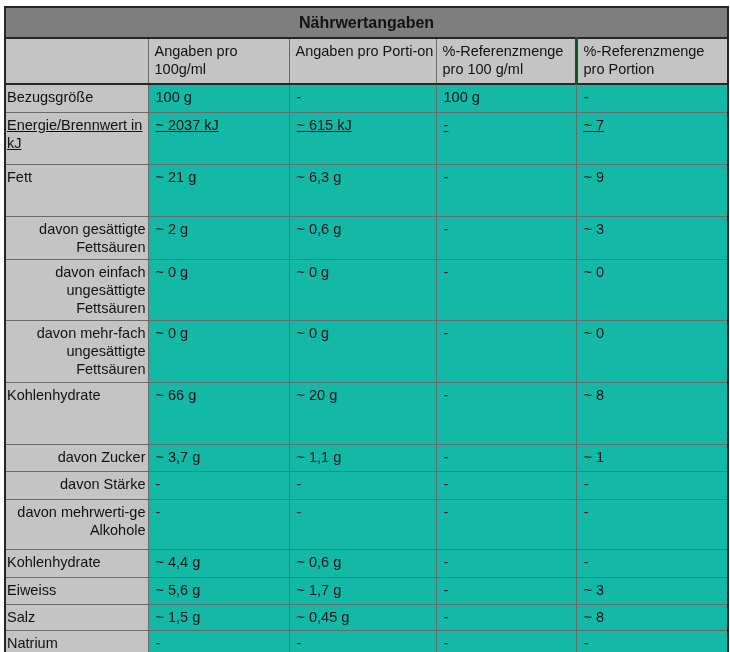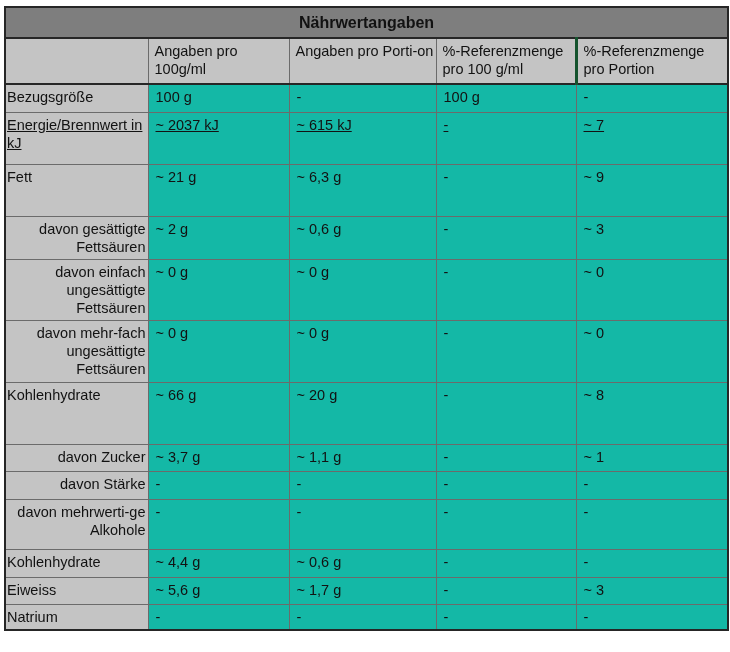--- a/index.html
+++ b/index.html
@@ -173,20 +173,27 @@
           <td>-</td>
         </tr>
         <tr>
           <th class="rlabel">Eiweiss</th>
           <td>~ 5,6 g</td>
           <td>~ 1,7 g</td>
           <td>-</td>
           <td>~ 3</td>
         </tr>
         <tr>
+          <th class="rlabel">Salz</th>
+          <td>~ 1,5 g</td>
+          <td>~ 0,45 g</td>
+          <td>-</td>
+          <td>~ 8</td>
+        </tr>
+        <tr>
           <th class="rlabel">Natrium</th>
           <td>-</td>
           <td>-</td>
           <td>-</td>
           <td>-</td>
         </tr>
       </tbody>
   </table>
 </div>
 

